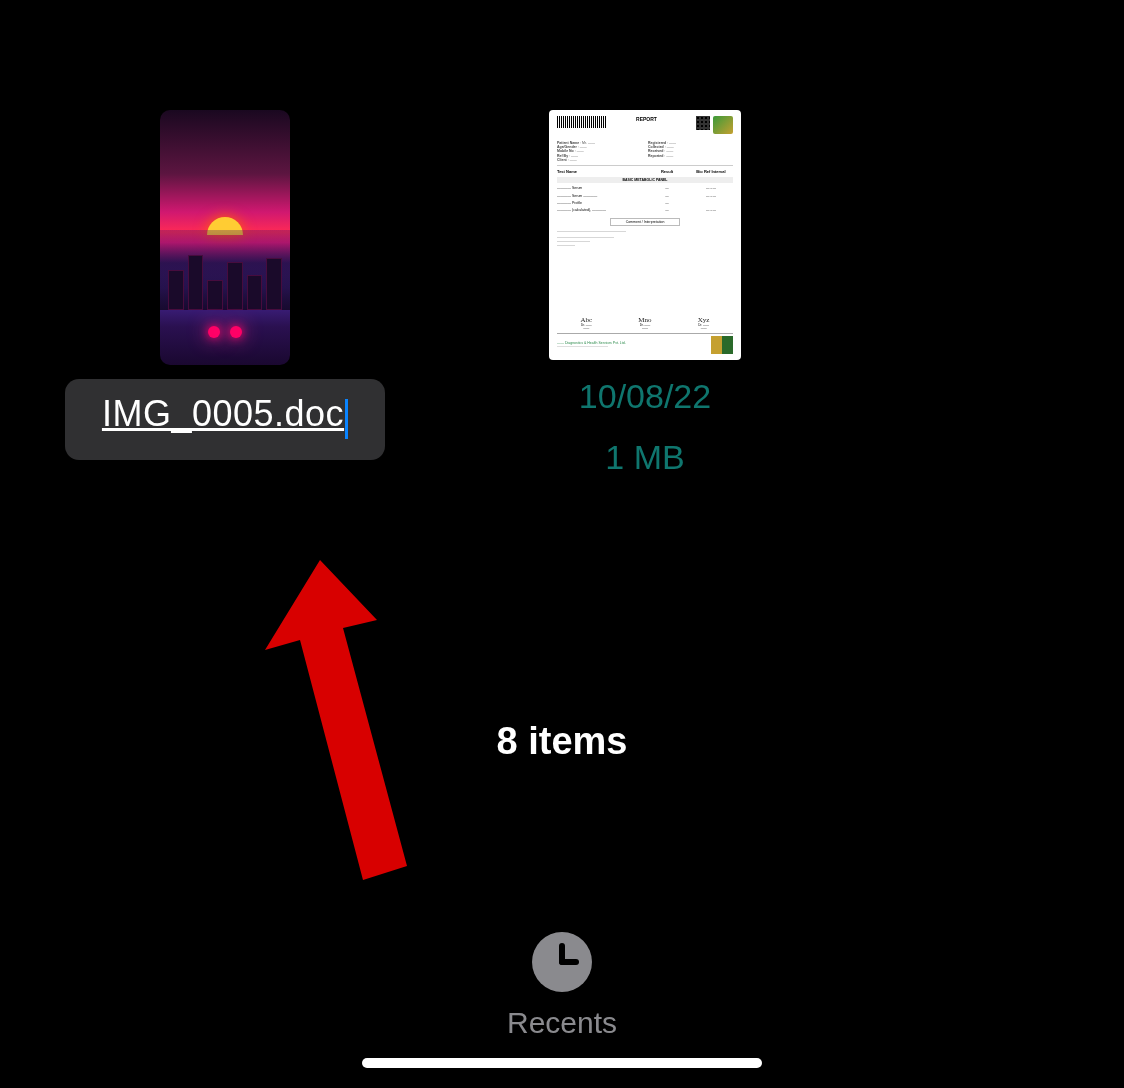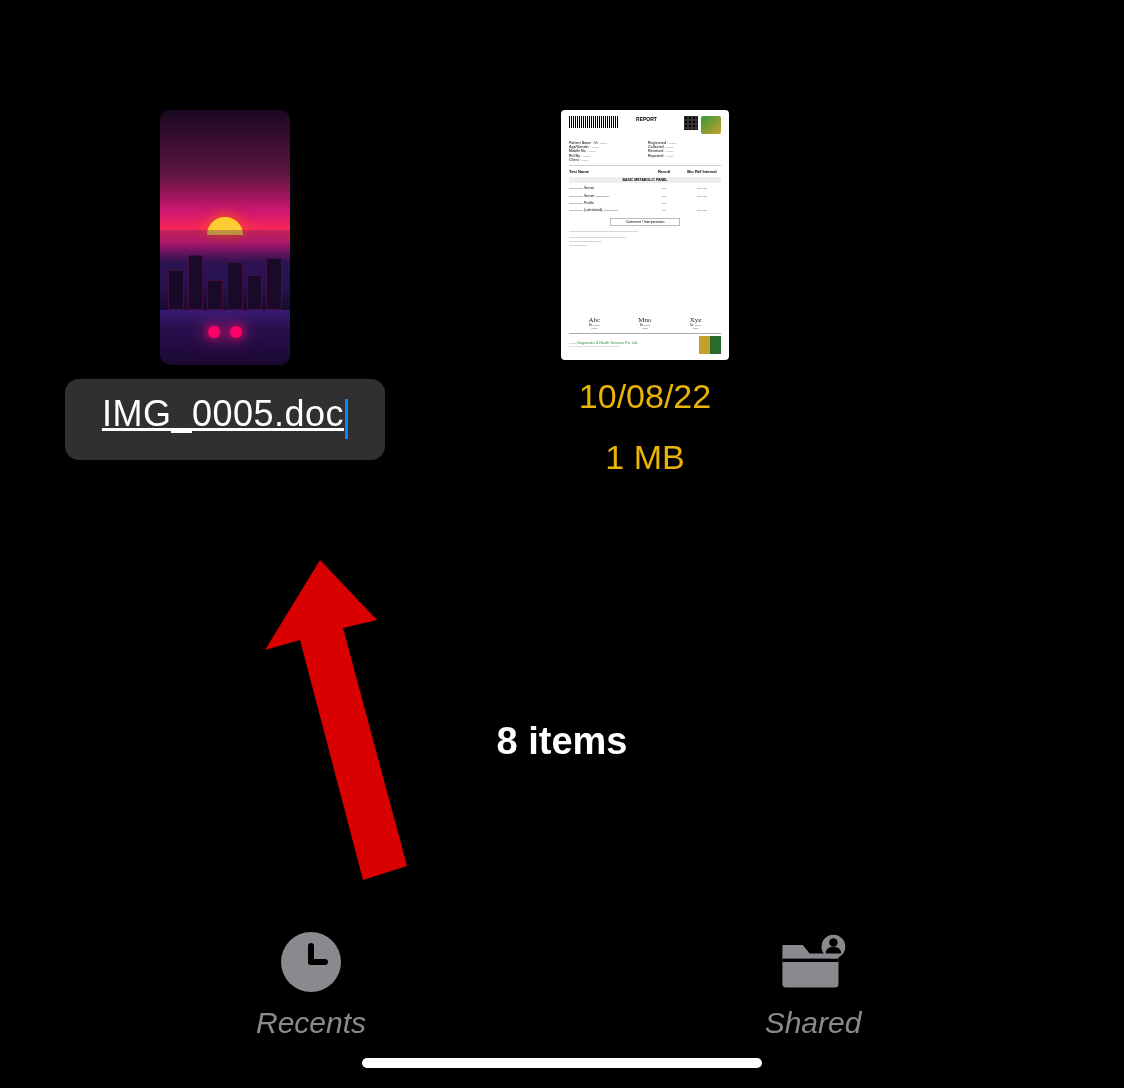--- a/index.html
+++ b/index.html
@@ -99,21 +99,21 @@
       align-items: center;
     }
     .light {
       width: 12px;
       height: 12px;
       border-radius: 50%;
       background: #ff0066;
       box-shadow: 0 0 10px #ff0066, 0 0 20px #ff3399;
     }
     .thumb-pdf {
-      width: 168px;
+      width: 192px;
       height: 250px;
       background: #fff;
       border-radius: 4px;
       padding: 6px 8px;
       color: #000;
       font-size: 4px;
       line-height: 1.2;
       display: flex;
       flex-direction: column;
     }
@@ -253,21 +253,21 @@
       font-weight: 400;
       color: #fff;
       text-align: center;
       line-height: 1.3;
       letter-spacing: 0.5px;
       width: 260px;
     }
     .file-meta {
       margin-top: 12px;
       font-size: 34px;
-      color: #eab308;
+      color: #0f766e;
       text-align: center;
       line-height: 1.45;
     }
     .item-count {
       position: absolute;
       top: 720px;
       left: 50%;
       transform: translateX(-50%);
       font-size: 38px;
       font-weight: 600;
@@ -290,21 +290,20 @@
       justify-content: space-around;
       align-items: flex-end;
       padding: 0 60px;
     }
     .tab-item {
       display: flex;
       flex-direction: column;
       align-items: center;
       gap: 14px;
       width: 200px;
-      font-style: italic;
     }
     .tab-icon {
       width: 68px;
       height: 60px;
       display: flex;
       align-items: center;
       justify-content: center;
     }
     .tab-label {
       font-size: 30px;
@@ -441,27 +440,15 @@
   <div class="tab-item">
     <div class="tab-icon">
       <svg viewBox="0 0 64 64" width="64" height="64">
         <circle cx="32" cy="32" r="30" fill="#8a8a8e"></circle>
         <rect x="29" y="13" width="6" height="22" rx="3" fill="#000"></rect>
         <rect x="29" y="29" width="20" height="6" rx="3" fill="#000"></rect>
       </svg>
     </div>
     <div class="tab-label">Recents</div>
   </div>
-  <div class="tab-item">
-    <div class="tab-icon">
-      <svg viewBox="0 0 80 64" width="80" height="64">
-        <path d="M 4 12 L 28 12 L 36 22 L 70 22 L 70 58 Q 70 62 66 62 L 8 62 Q 4 62 4 58 Z" fill="#8a8a8e"></path>
-        <rect x="4" y="28" width="66" height="4" fill="#000"></rect>
-        <circle cx="64" cy="14" r="14" fill="#8a8a8e"></circle>
-        <circle cx="64" cy="9" r="5" fill="#000"></circle>
-        <path d="M 55 22 Q 55 14 64 14 Q 73 14 73 22 Z" fill="#000"></path>
-      </svg>
-    </div>
-    <div class="tab-label">Shared</div>
-  </div>
 </div>
 
 <div class="home-indicator"></div>
 
 </body></html>

